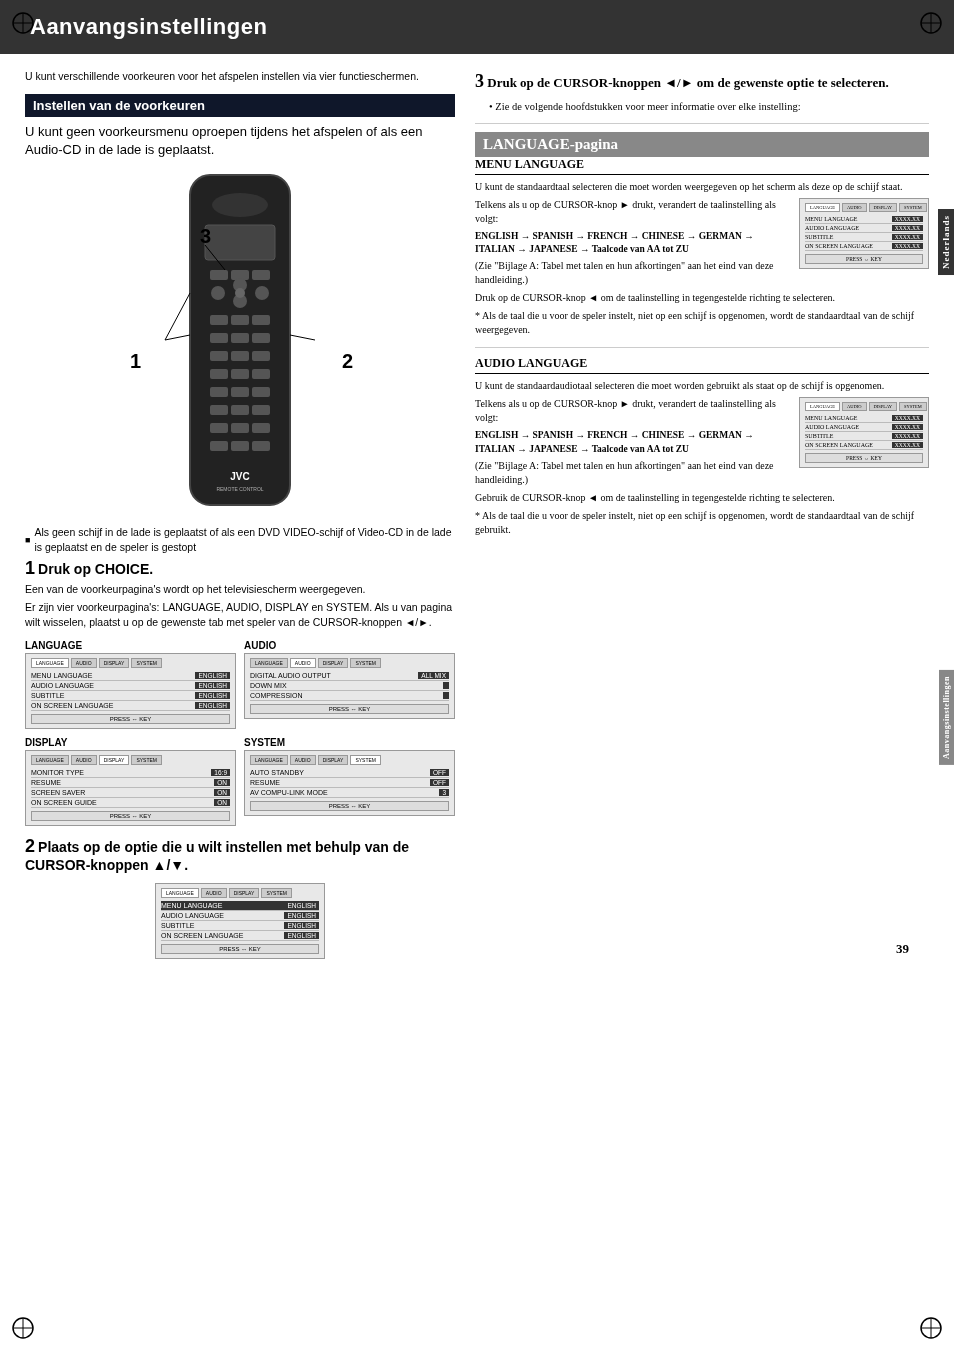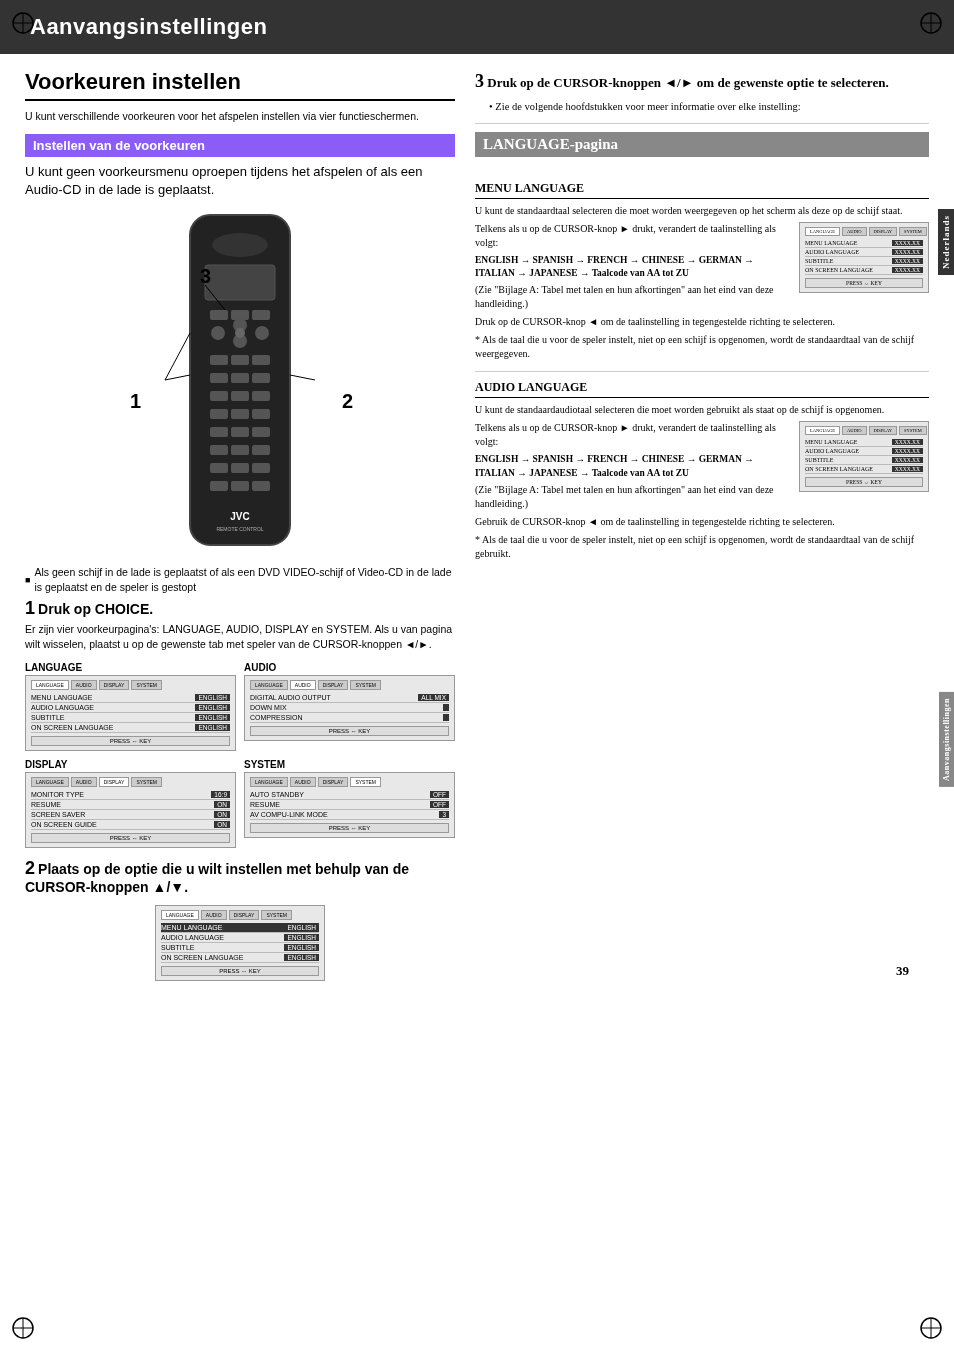--- a/index.html
+++ b/index.html
@@ -64,21 +64,21 @@
     }
 
     .intro-text {
       font-size: 10.5px;
       margin-bottom: 10px;
       line-height: 1.4;
     }
 
     
     .subsection-header {
-      background: #8b5cf6;
+      background: #0f172a;
       color: #fff;
       font-size: 13px;
       font-weight: bold;
       padding: 4px 8px;
       margin-bottom: 6px;
     }
 
     .subsection-text {
       font-size: 13px;
       margin-bottom: 6px;
@@ -191,21 +191,21 @@
       margin: 6px auto;
     }
 
     
     .lang-pagina-header {
       background: #888;
       color: #fff;
       font-size: 15px;
       font-weight: bold;
       padding: 4px 8px;
-      margin-bottom: 24px;
+      margin-bottom: 0;
     }
 
     .right-subsection {
       margin-bottom: 10px;
     }
     .right-subsection-title {
       font-size: 12px;
       font-weight: bold;
       border-bottom: 1px solid #000;
       padding-bottom: 2px;
@@ -349,21 +349,20 @@
       <circle cx="15" cy="15" r="10" fill="none" stroke="#000" stroke-width="1.5"></circle>
       <line x1="15" y1="5" x2="15" y2="25" stroke="#000" stroke-width="1"></line>
       <line x1="5" y1="15" x2="25" y2="15" stroke="#000" stroke-width="1"></line>
     </svg>
 </div>
 
 <div class="page-body">
 
   <div class="left-col">
 
-    <div class="section-title">Voorkeuren instellen</div>
 
     <p class="intro-text">U kunt verschillende voorkeuren voor het afspelen instellen via vier functieschermen.</p>
 
     <div class="subsection-header">Instellen van de voorkeuren</div>
 
     <p class="subsection-text">U kunt geen voorkeursmenu oproepen tijdens het afspelen of als een Audio-CD in de lade is geplaatst.</p>
 
     <div class="remote-container">
       <svg class="remote-svg" width="190" height="350" viewBox="0 0 190 350">
 
@@ -430,20 +429,21 @@
     </div>
 
     <div class="bullet-item">
       <span>Als geen schijf in de lade is geplaatst of als een DVD VIDEO-schijf of Video-CD in de lade is geplaatst en de speler is gestopt</span>
     </div>
 
     <div class="step-block">
       <span class="step-number">1</span>
       <span class="step-text"> <span>Druk op CHOICE.</span></span>
       <div class="step-body">
+        <p>Een van de voorkeurpagina's wordt op het televisiescherm weergegeven.</p>
         <p style="margin-top:3px;">Er zijn vier voorkeurpagina's: LANGUAGE, AUDIO, DISPLAY en SYSTEM. Als u van pagina wilt wisselen, plaatst u op de gewenste tab met speler van de CURSOR-knoppen ◄/►.</p>
       </div>
     </div>
 
     <div class="mini-screens">
 
       <div class="mini-screen-container">
         <div class="mini-screen-label">LANGUAGE</div>
         <div class="mini-screen">
           <div class="mini-screen-tabs">

